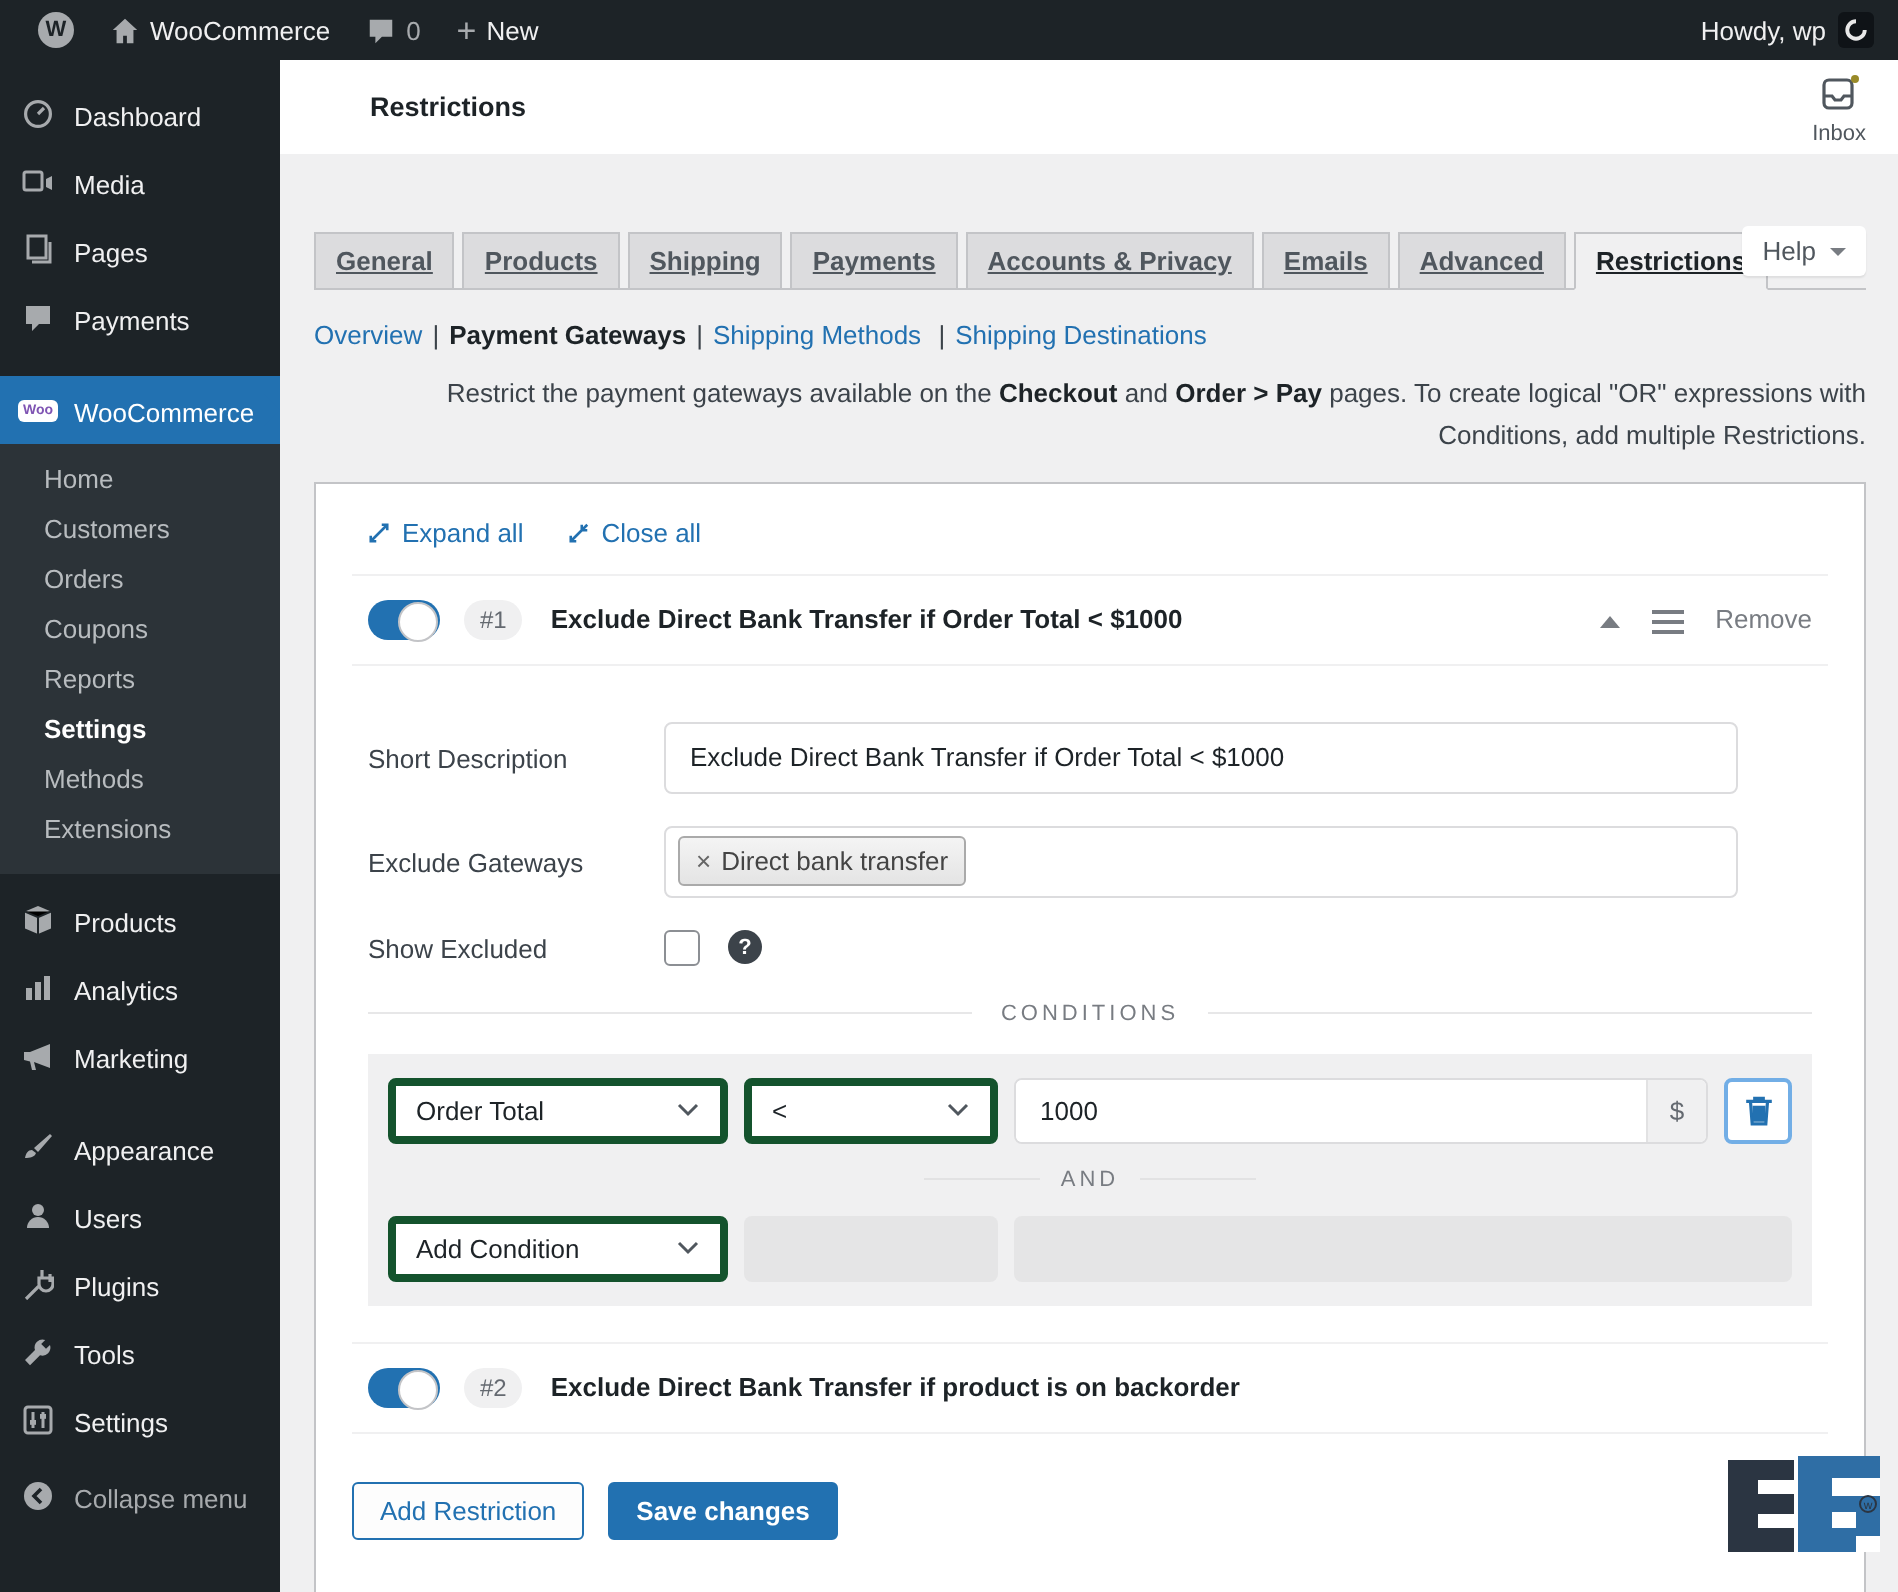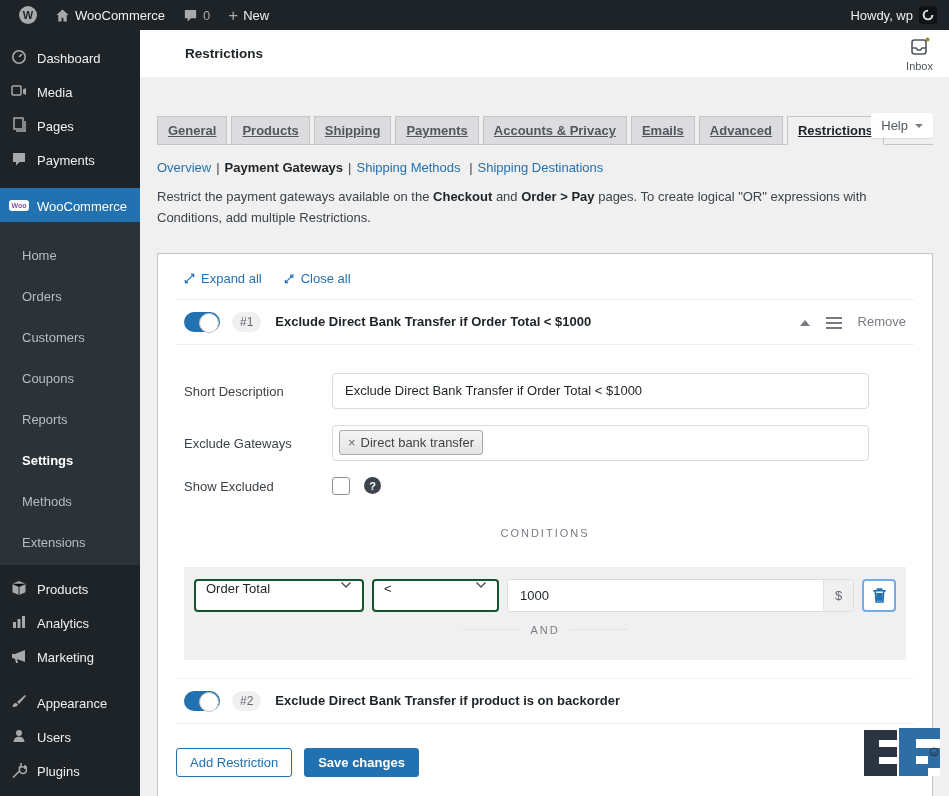--- a/index.html
+++ b/index.html
@@ -32,21 +32,21 @@
   .menu-item { display: flex; align-items: flex-end; gap: 9px; padding: 8px 8px 8px 10px; cursor: pointer; color: #f0f0f1; }
   .menu-item .mi-icon { width: 18px; height: 18px; color: #a7aaad; display: inline-flex; align-items: center; justify-content: center; flex: 0 0 18px; }
   .menu-item.gap-before { margin-top: 12px; }
   .menu-item.active-woo { background: #2271b1; color: #fff; position: relative; margin-top: 12px; }
   .menu-item.active-woo::after {
     content: ""; position: absolute; right: -8px; top: 50%; margin-top: -8px;
     border: 8px solid transparent; border-left-color: #2271b1;
   }
   .woo-badge { background: #fff; color: #7f54b3; font-size: 7px; font-weight: bold; border-radius: 3px; padding: 2px 2px; line-height: 1; }
   .submenu { background: #2c3338; padding: 5px 0 10px; }
-  .submenu .sub-item { display: block; padding: 5px 8px 5px 22px; color: #b8bcbf; cursor: pointer; margin-top: 16px; }
+  .submenu .sub-item { display: block; padding: 5px 8px 5px 22px; color: #b8bcbf; cursor: pointer; }
   .submenu .sub-item.current { color: #fff; font-weight: bold; }
   .collapse-item { color: #a7aaad; margin-top: 4px; }
   
   .content { margin-left: 140px; position: relative; height: 558px; }
   .topbar { background: #fff; height: 47px; display: flex; align-items: center; padding-left: 45px; position: relative; }
   .page-title { font-weight: bold; font-size: 13.5px; color: #1d2327; }
   .inbox-wrap { position: absolute; right: 16px; top: 6px; text-align: center; color: #50575e; font-size: 11px; cursor: pointer; }
   .help-tab {
     position: absolute; right: 16px; top: 83px; background: #fff; border-radius: 3px;
     padding: 5px 10px; color: #50575e; display: flex; align-items: center; gap: 7px;
@@ -60,21 +60,21 @@
     background: #dcdcde; border: 1px solid #c3c4c7; border-bottom: none;
     padding: 6px 10px; margin: 0 4px -1px 0; font-size: 13px; font-weight: 600;
     color: #50575e; cursor: pointer; border-bottom: 1px solid #c3c4c7; text-decoration: underline;
   }
   .nav-tab.active { background: #f0f0f1; color: #1d2327; border-bottom: 1px solid #f0f0f1; }
   
   .subnav { margin: 15px 0 12px; color: #1d2327; }
   .subnav a { color: #2271b1; text-decoration: none; cursor: pointer; }
   .subnav .current { color: #1d2327; font-weight: bold; }
   .subnav .sep { margin: 0 5px; color: #3c434a; }
-  .intro { line-height: 1.6; color: #3c434a; margin-bottom: 24px; }
+  .intro { line-height: 1.6; color: #3c434a; margin-bottom: 12px; text-align: right; }
   .intro b { color: #1d2327; }
   
   .panel { background: #fff; border: 1px solid #c3c4c7; padding: 0 18px; position: relative; }
   .toolbar { display: flex; gap: 22px; padding: 17px 8px 13px; border-bottom: 1px solid #f0f0f1; }
   .tool-link { color: #2271b1; display: flex; align-items: center; gap: 6px; cursor: pointer; }
   .restriction-row { display: flex; align-items: center; gap: 12px; padding: 12px 8px; border-bottom: 1px solid #f0f0f1; }
   .toggle { width: 36px; height: 20px; border-radius: 10px; background: #2271b1; position: relative; flex: 0 0 36px; cursor: pointer; }
   .toggle::after { content: ""; position: absolute; top: 1px; right: 1px; width: 18px; height: 18px;
     border-radius: 50%; background: #fff; border: 1px solid #c3c4c7; }
   .num-badge { background: #f0f0f1; color: #646970; border-radius: 10px; padding: 3px 8px; font-size: 12px; }
@@ -96,26 +96,26 @@
   .tag-chip {
     background: linear-gradient(#f4f4f4, #e4e4e4); border: 1px solid #aaa; border-radius: 3px;
     padding: 4px 8px; color: #444; display: inline-flex; gap: 5px; align-items: center; cursor: default;
   }
   .tag-x { color: #666; cursor: pointer; }
   .checkbox { width: 18px; height: 18px; border: 1px solid #8c8f94; border-radius: 3px; background: #fff; cursor: pointer; }
   .help-dot { width: 17px; height: 17px; border-radius: 50%; background: #3c434a; color: #fff; font-size: 11px; font-weight: bold;
     display: inline-flex; align-items: center; justify-content: center; margin-left: 14px; cursor: pointer; }
   
   .cond-heading { display: flex; align-items: center; gap: 14px; margin: 18px 0 14px; color: #787c82;
-    font-size: 11px; letter-spacing: 2px; flex-direction: column; }
+    font-size: 11px; letter-spacing: 2px; }
   .cond-heading .line { flex: 1; height: 1px; background: #e7e7e8; }
   .cond-panel { background: #f0f0f1; padding: 12px 10px; margin-bottom: 14px; }
   .cond-row { display: flex; gap: 8px; align-items: center; }
-  .fselect { background: #fff; border: 2px solid #14532d; border-radius: 4px; height: 33px;
-    display: flex; justify-content: space-between; padding: 0 10px; color: #1d2327; cursor: pointer; }
+  .fselect { background: #fff; border: 4px solid #14532d; border-radius: 4px; height: 33px;
+    display: flex; align-items: center; justify-content: space-between; padding: 0 10px; color: #1d2327; cursor: pointer; }
   .w-field { width: 170px; }
   .w-op { width: 127px; }
   .value-wrap { flex: 1; display: flex; border: 1px solid #dcdcde; border-radius: 4px; background: #fff; height: 33px; overflow: hidden; }
   .value-input { border: none; outline: none; flex: 1; padding: 0 12px; font-size: 13px; font-family: "Liberation Sans", sans-serif; color: #1d2327; }
   .suffix { width: 30px; background: #f0f0f1; border-left: 1px solid #e2e2e3; display: flex; align-items: center; justify-content: center; color: #646970; }
   .trash-btn { width: 34px; height: 33px; background: #fff; border: 2px solid #72aee6; border-radius: 4px;
     display: flex; align-items: center; justify-content: center; cursor: pointer; }
   .and-divider { display: flex; align-items: center; justify-content: center; gap: 10px; color: #787c82;
     font-size: 11px; letter-spacing: 2px; margin: 12px 0; }
   .and-divider .line { width: 58px; height: 1px; background: #e2e2e3; }
@@ -203,22 +203,22 @@
     <span>Payments</span>
   </div>
   <div class="menu-item active-woo">
     <span class="mi-icon">
         <span class="woo-badge">Woo</span>
       </span>
     <span>WooCommerce</span>
   </div>
   <div class="submenu">
     <span class="sub-item">Home</span>
+    <span class="sub-item">Customers</span>
     <span class="sub-item">Orders</span>
-    <span class="sub-item">Customers</span>
     <span class="sub-item">Coupons</span>
     <span class="sub-item">Reports</span>
     <span class="sub-item current">Settings</span>
     <span class="sub-item">Methods</span>
     <span class="sub-item">Extensions</span>
   </div>
   <div class="menu-item" style="margin-top:6px">
     <span class="mi-icon">
         <svg width="16" height="16" viewBox="0 0 16 16">
           <path d="M8 1l6.5 2.8v8.4L8 15 1.5 12.2V3.8z" fill="#a7aaad"></path>
@@ -416,20 +416,30 @@
                   <path d="M1 3.5h12M5 3.5V2h4v1.5M3 3.5 3.8 14h6.4L11 3.5" fill="none" stroke="#2271b1" stroke-width="1.5"></path>
                   <rect x="4" y="5.5" width="6" height="7.5" fill="#2271b1"></rect>
                 </svg>
             </span>
           </div>
           <div class="and-divider">
             <span class="line"></span>
             <span>AND</span>
             <span class="line"></span>
           </div>
+          <div class="cond-row">
+            <span class="fselect w-field">
+              <span>Add Condition</span>
+              <svg width="12" height="8" viewBox="0 0 12 8">
+                  <path d="M1.5 1.5 6 6l4.5-4.5" stroke="#50575e" stroke-width="1.5" fill="none"></path>
+                </svg>
+            </span>
+            <span class="ghost-box w-op"></span>
+            <span class="ghost-box" style="flex:1"></span>
+          </div>
         </div>
       </div>
 
       <div class="restriction-row row2" style="border-top:1px solid #f0f0f1">
         <span class="toggle"></span>
         <span class="num-badge">#2</span>
         <span class="r-title">Exclude Direct Bank Transfer if product is on backorder</span>
       </div>
 
       <div class="buttons-row">

